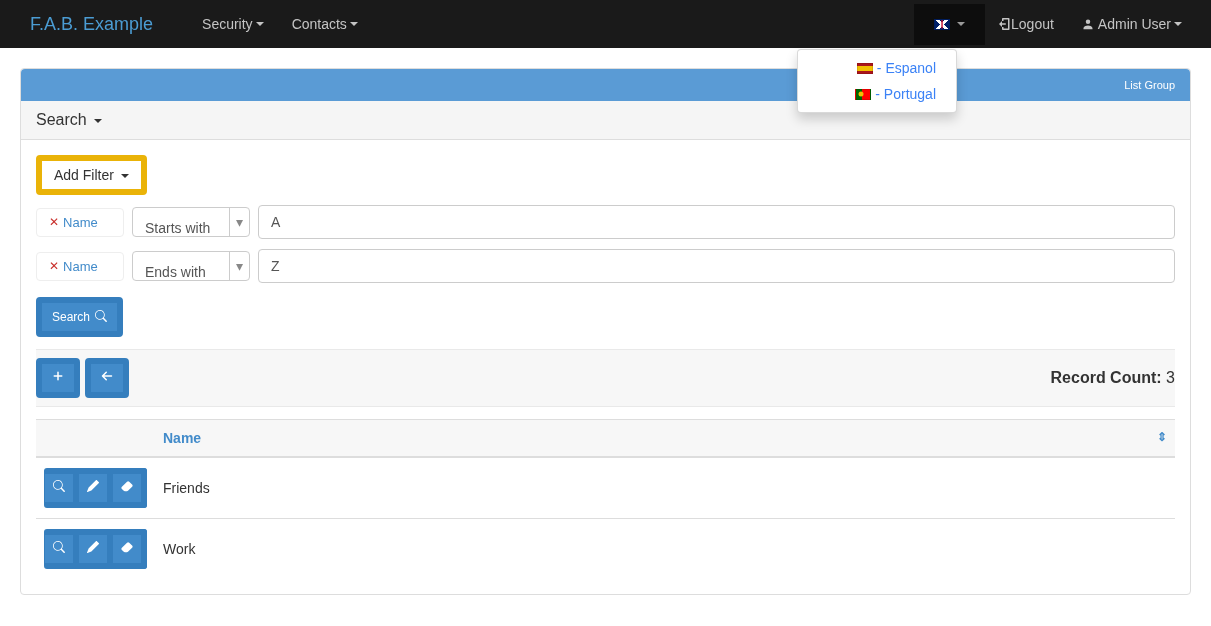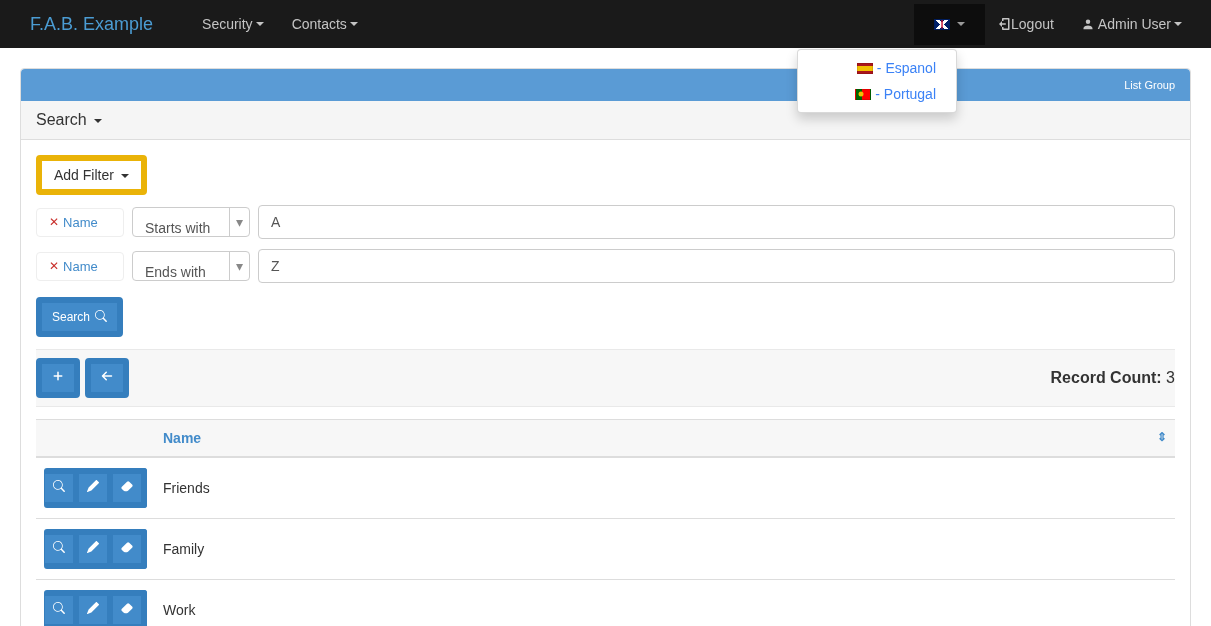--- a/index.html
+++ b/index.html
@@ -205,42 +205,20 @@
         <button class="btn btn-primary btn-sm btn-icon">
           <svg class="ico" viewBox="0 0 16 16" fill="currentColor">
                       <path d="M8.086 2.207a2 2 0 012.828 0l3.879 3.879a2 2 0 010 2.828l-5.5 5.5A2 2 0 017.879 15H5.12a2 2 0 01-1.414-.586l-2.5-2.5a2 2 0 010-2.828l6.879-6.879z"></path>
                     </svg>
         </button>
       </div>
     </td>
     <td><span>Friends</span></td>
   </tr>
 
-  <tr>
-    <td class="actions">
-      <div class="btn-group">
-        <button class="btn btn-primary btn-sm btn-icon">
-          <svg class="ico" viewBox="0 0 16 16" fill="currentColor">
-                      <path d="M11.742 10.344a6.5 6.5 0 10-1.397 1.398l3.85 3.85a1 1 0 001.415-1.414l-3.868-3.834zM12 6.5a5.5 5.5 0 11-11 0 5.5 5.5 0 0111 0z"></path>
-                    </svg>
-        </button>
-        <button class="btn btn-primary btn-sm btn-icon">
-          <svg class="ico" viewBox="0 0 16 16" fill="currentColor">
-                      <path d="M12.146.146a.5.5 0 01.708 0l3 3a.5.5 0 010 .708l-10 10a.5.5 0 01-.168.11l-5 2a.5.5 0 01-.65-.65l2-5a.5.5 0 01.11-.168l10-10z"></path>
-                    </svg>
-        </button>
-        <button class="btn btn-primary btn-sm btn-icon">
-          <svg class="ico" viewBox="0 0 16 16" fill="currentColor">
-                      <path d="M8.086 2.207a2 2 0 012.828 0l3.879 3.879a2 2 0 010 2.828l-5.5 5.5A2 2 0 017.879 15H5.12a2 2 0 01-1.414-.586l-2.5-2.5a2 2 0 010-2.828l6.879-6.879z"></path>
-                    </svg>
-        </button>
-      </div>
-    </td>
-    <td><span>Family</span></td>
-  </tr>
 
   <tr>
     <td class="actions">
       <div class="btn-group">
         <button class="btn btn-primary btn-sm btn-icon">
           <svg class="ico" viewBox="0 0 16 16" fill="currentColor">
                       <path d="M11.742 10.344a6.5 6.5 0 10-1.397 1.398l3.85 3.85a1 1 0 001.415-1.414l-3.868-3.834zM12 6.5a5.5 5.5 0 11-11 0 5.5 5.5 0 0111 0z"></path>
                     </svg>
         </button>
         <button class="btn btn-primary btn-sm btn-icon">

